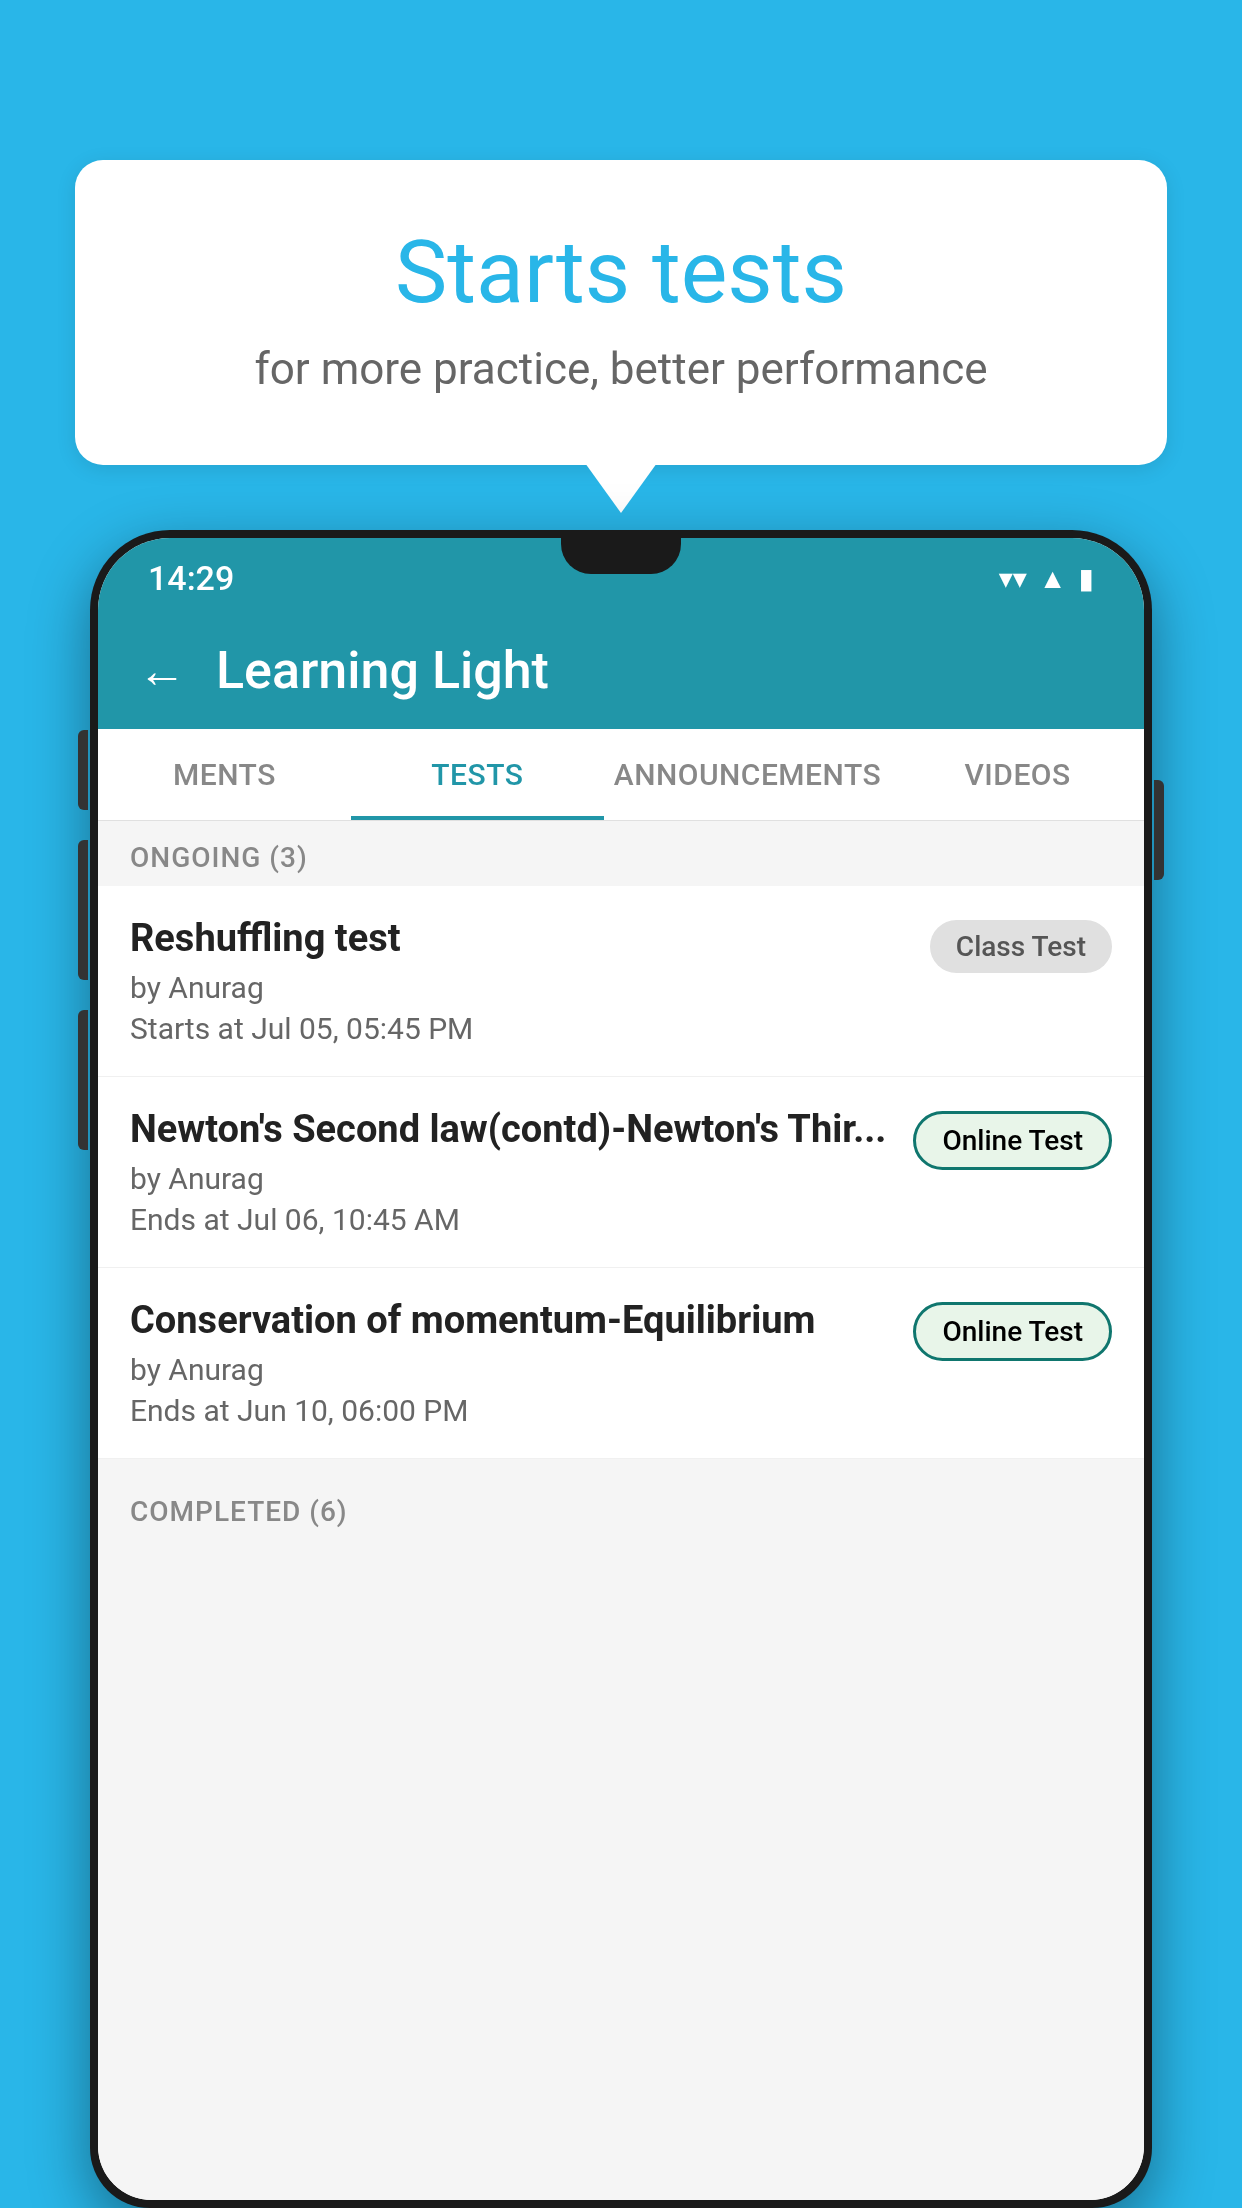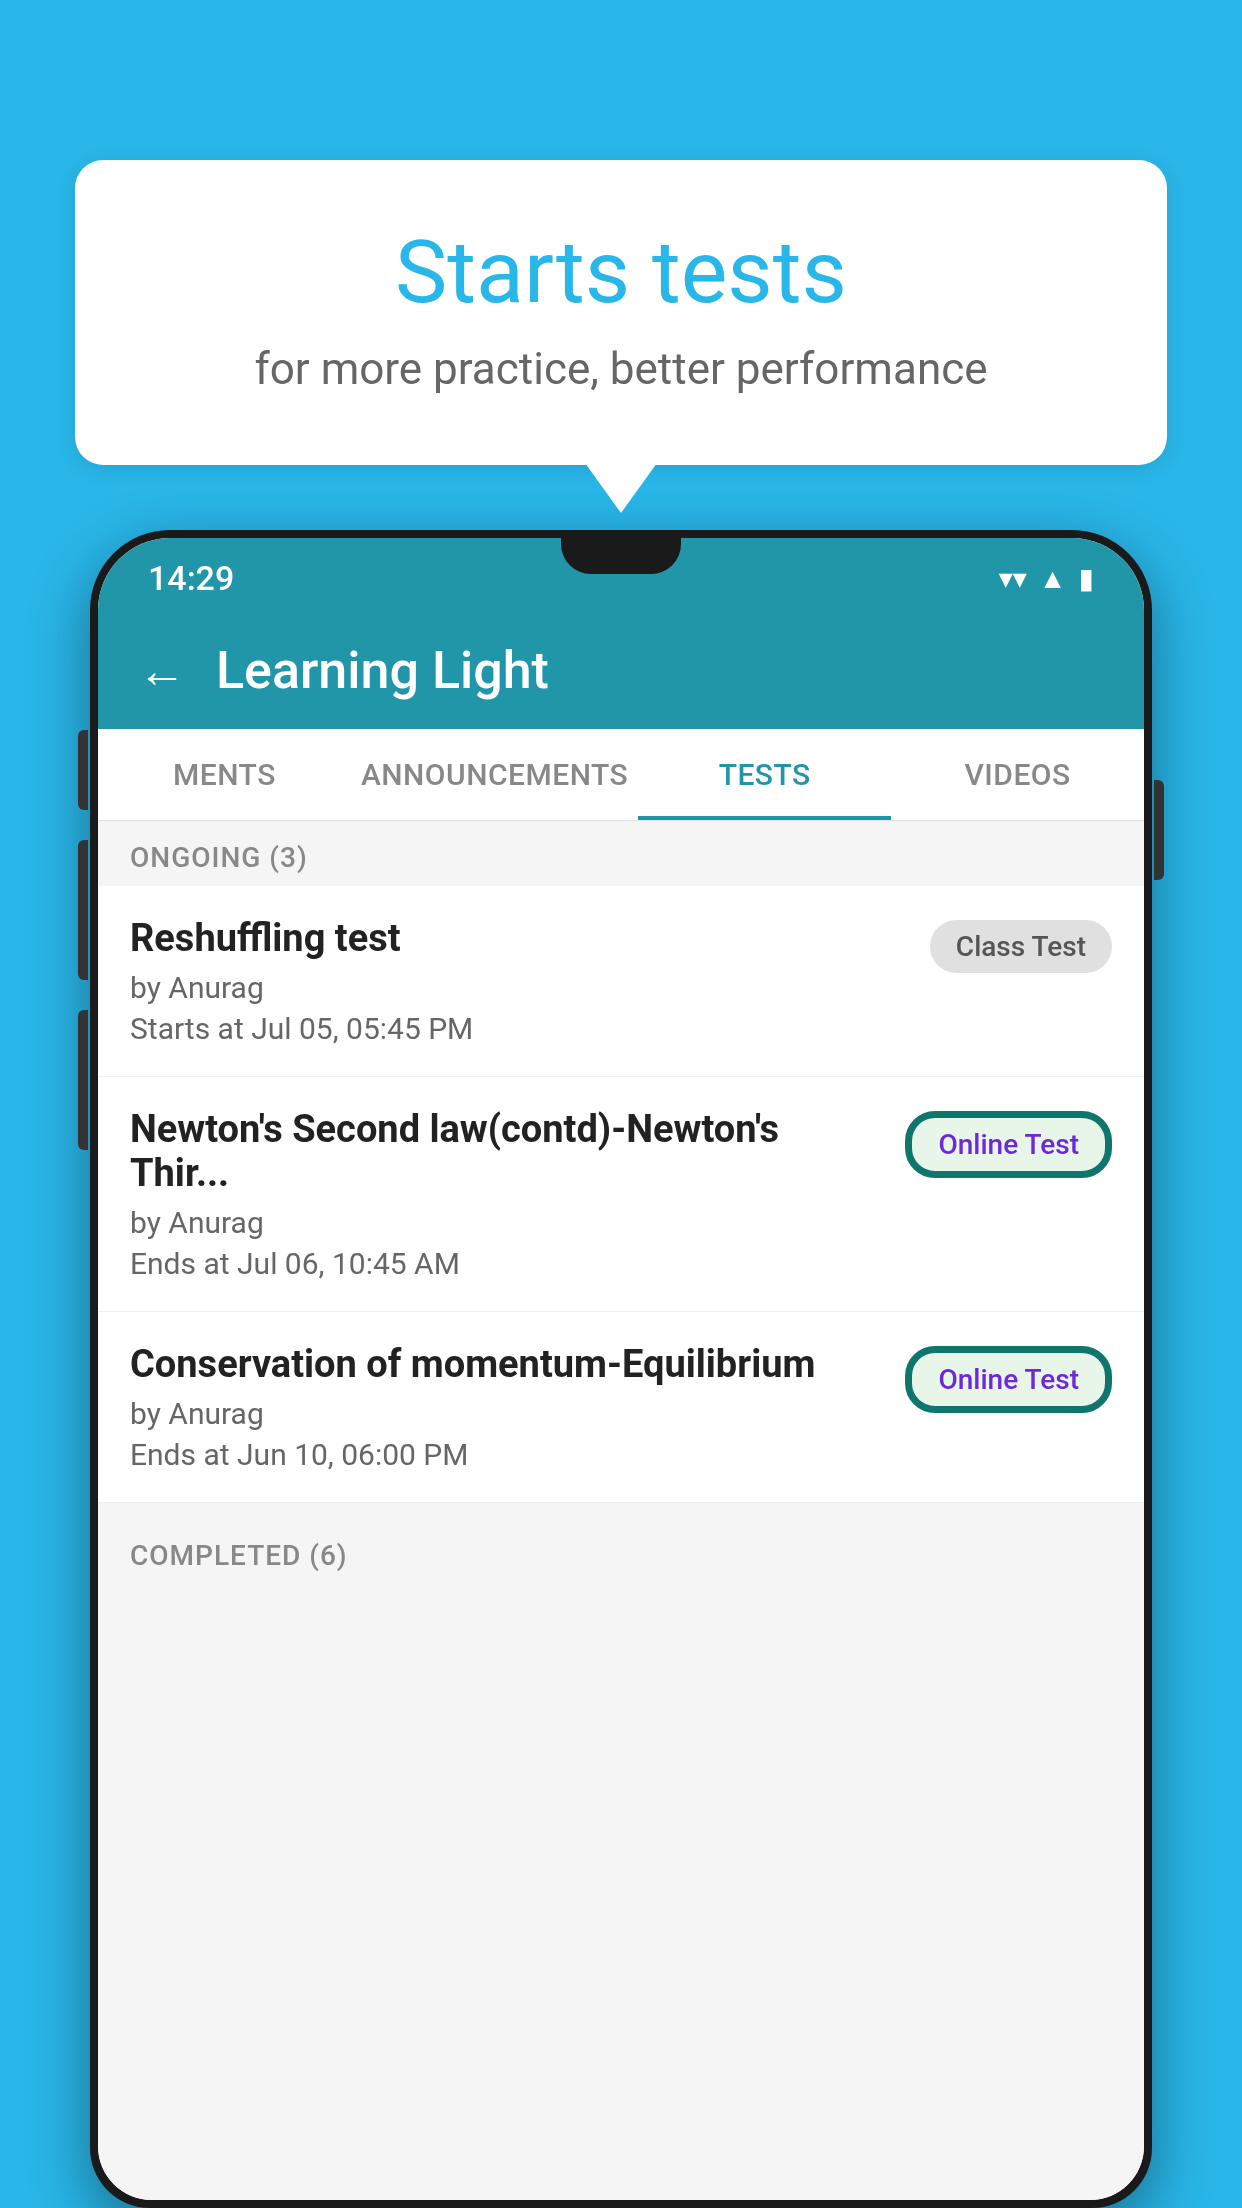--- a/index.html
+++ b/index.html
@@ -241,22 +241,22 @@
       white-space: nowrap;
       margin-top: 4px;
       flex-shrink: 0;
     }
     .badge-grey {
       background: #e0e0e0;
       color: #555;
     }
     .badge-green {
       background: #e8f5e9;
-      color: #6d28d9;
-      border: 7px solid #0f766e;
+      color: #000000;
+      border: 3px solid #0f766e;
     }
 
     .section-divider {
       height: 16px;
       background: #f5f5f5;
     }
 
     
     .completed-header {
       background: #f5f5f5;
@@ -335,25 +335,25 @@
 
     <div class="app-bar">
       <span class="back-arrow">←</span>
       <span class="app-bar-title">Learning Light</span>
     </div>
 
     <div class="tabs">
       <div class="tab">
         <span>MENTS</span>
       </div>
+      <div class="tab active">
+        <span>TESTS</span>
+      </div>
       <div class="tab">
         <span>ANNOUNCEMENTS</span>
-      </div>
-      <div class="tab active">
-        <span>TESTS</span>
       </div>
       <div class="tab">
         <span>VIDEOS</span>
       </div>
     </div>
 
 
     <div class="list-content">
 
       <div class="section-header">ONGOING (3)</div>

